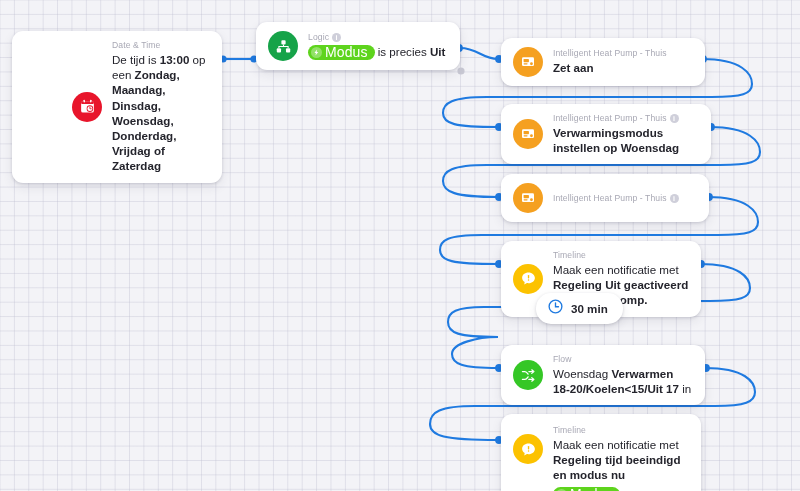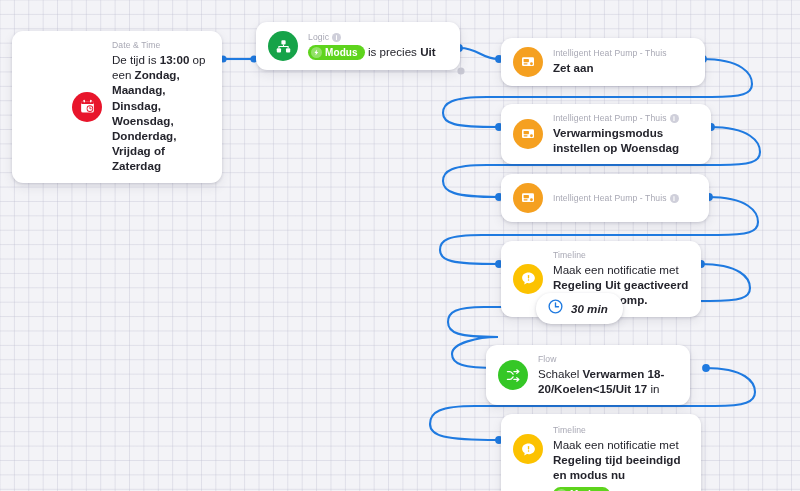--- a/index.html
+++ b/index.html
@@ -58,31 +58,31 @@
     display:inline-flex;align-items:center;gap:3px;
     background:#5ed41d;border-radius:9px;
     padding:1px 7px 1px 3px;vertical-align:middle;
     line-height:13px;
   }
   .chip .cb{
     width:11px;height:11px;border-radius:50%;
     background:rgba(255,255,255,.32);
     display:inline-flex;align-items:center;justify-content:center;
   }
-  .chip .cl{font-size:10px;color:#ffffff;font-weight:700;letter-spacing:.1px;}
+  .chip .cl{font-size:14px;color:#ffffff;font-weight:400;letter-spacing:.1px;}
 
   
   .pill{
     position:absolute;z-index:3;
     background:#fff;border-radius:15px;
     box-shadow:0 1px 3px rgba(40,40,70,.17), 0 4px 10px rgba(40,40,70,.09);
     display:flex;align-items:center;gap:7px;
     padding:5px 15px 5px 11px;
   }
-  .pill .plabel{font-size:11.6px;font-weight:700;color:#24242c;font-style:italic;}
+  .pill .plabel{font-size:11.6px;font-weight:700;color:#24242c;}
 </style>
 </head>
 <body>
 
 <div id="canvas">
 
   <svg id="wires" viewBox="0 0 800 491">
 
     <path d="M221,59 C236,59 240,59 252,59"></path>
 
@@ -253,36 +253,36 @@
   <div class="pill" style="left:536px;top:293px;">
     <span>
       <svg width="17" height="17" viewBox="0 0 24 24">
         <circle cx="12" cy="12" r="9" fill="none" stroke="#1f7ae0" stroke-width="1.9"></circle>
         <path d="M12 6.8 V12.3 H16.2" fill="none" stroke="#1f7ae0" stroke-width="1.9" stroke-linecap="round"></path>
       </svg>
     </span>
     <span class="plabel">30 min</span>
   </div>
 
-  <div class="card" style="left:486px;top:345px;width:204px;">
+  <div class="card" style="left:501px;top:345px;width:204px;">
     <div class="card-inner">
       <div class="ico" style="background:#35c726;">
         <svg width="17" height="17" viewBox="0 0 24 24">
           <path d="M3.5 6.5 H7 c2 0 3 1.6 4.4 3.6 M3.5 17.5 H7 c2 0 3-1.6 4.4-3.6" stroke="#fff" stroke-width="1.9" fill="none" stroke-linecap="round"></path>
           <path d="M12.6 6.5 H18 M12.6 17.5 H18" stroke="#fff" stroke-width="1.9" fill="none" stroke-linecap="round"></path>
           <path d="M16.6 4 L19.6 6.5 L16.6 9" stroke="#fff" stroke-width="1.8" fill="none" stroke-linecap="round" stroke-linejoin="round"></path>
           <path d="M16.6 15 L19.6 17.5 L16.6 20" stroke="#fff" stroke-width="1.8" fill="none" stroke-linecap="round" stroke-linejoin="round"></path>
         </svg>
       </div>
       <div class="body">
         <div class="hdr">
           <span>Flow</span>
         </div>
         <div class="txt">
-          <span class="lt">Schakel </span><span>Verwarmen 18-20/Koelen&lt;15/Uit 17</span><span class="lt"> in</span>
+          <span class="lt">Woensdag </span><span>Verwarmen 18-20/Koelen&lt;15/Uit 17</span><span class="lt"> in</span>
         </div>
       </div>
     </div>
   </div>
 
   <div class="card" style="left:501px;top:414px;width:200px;">
     <div class="card-inner" style="align-items:flex-start;padding-top:11px;padding-bottom:11px;">
       <div class="ico" style="background:#fcc200;margin-top:9px;">
         <svg width="17" height="17" viewBox="0 0 24 24">
           <path d="M12 3.4 C6.9 3.4 3 6.7 3 10.8 c0 2.4 1.4 4.6 3.6 6 L6 20.6 l3.8-2.2 c.7.1 1.5.2 2.2.2 5.1 0 9-3.3 9-7.4 S17.1 3.4 12 3.4 z" fill="#fff"></path>

